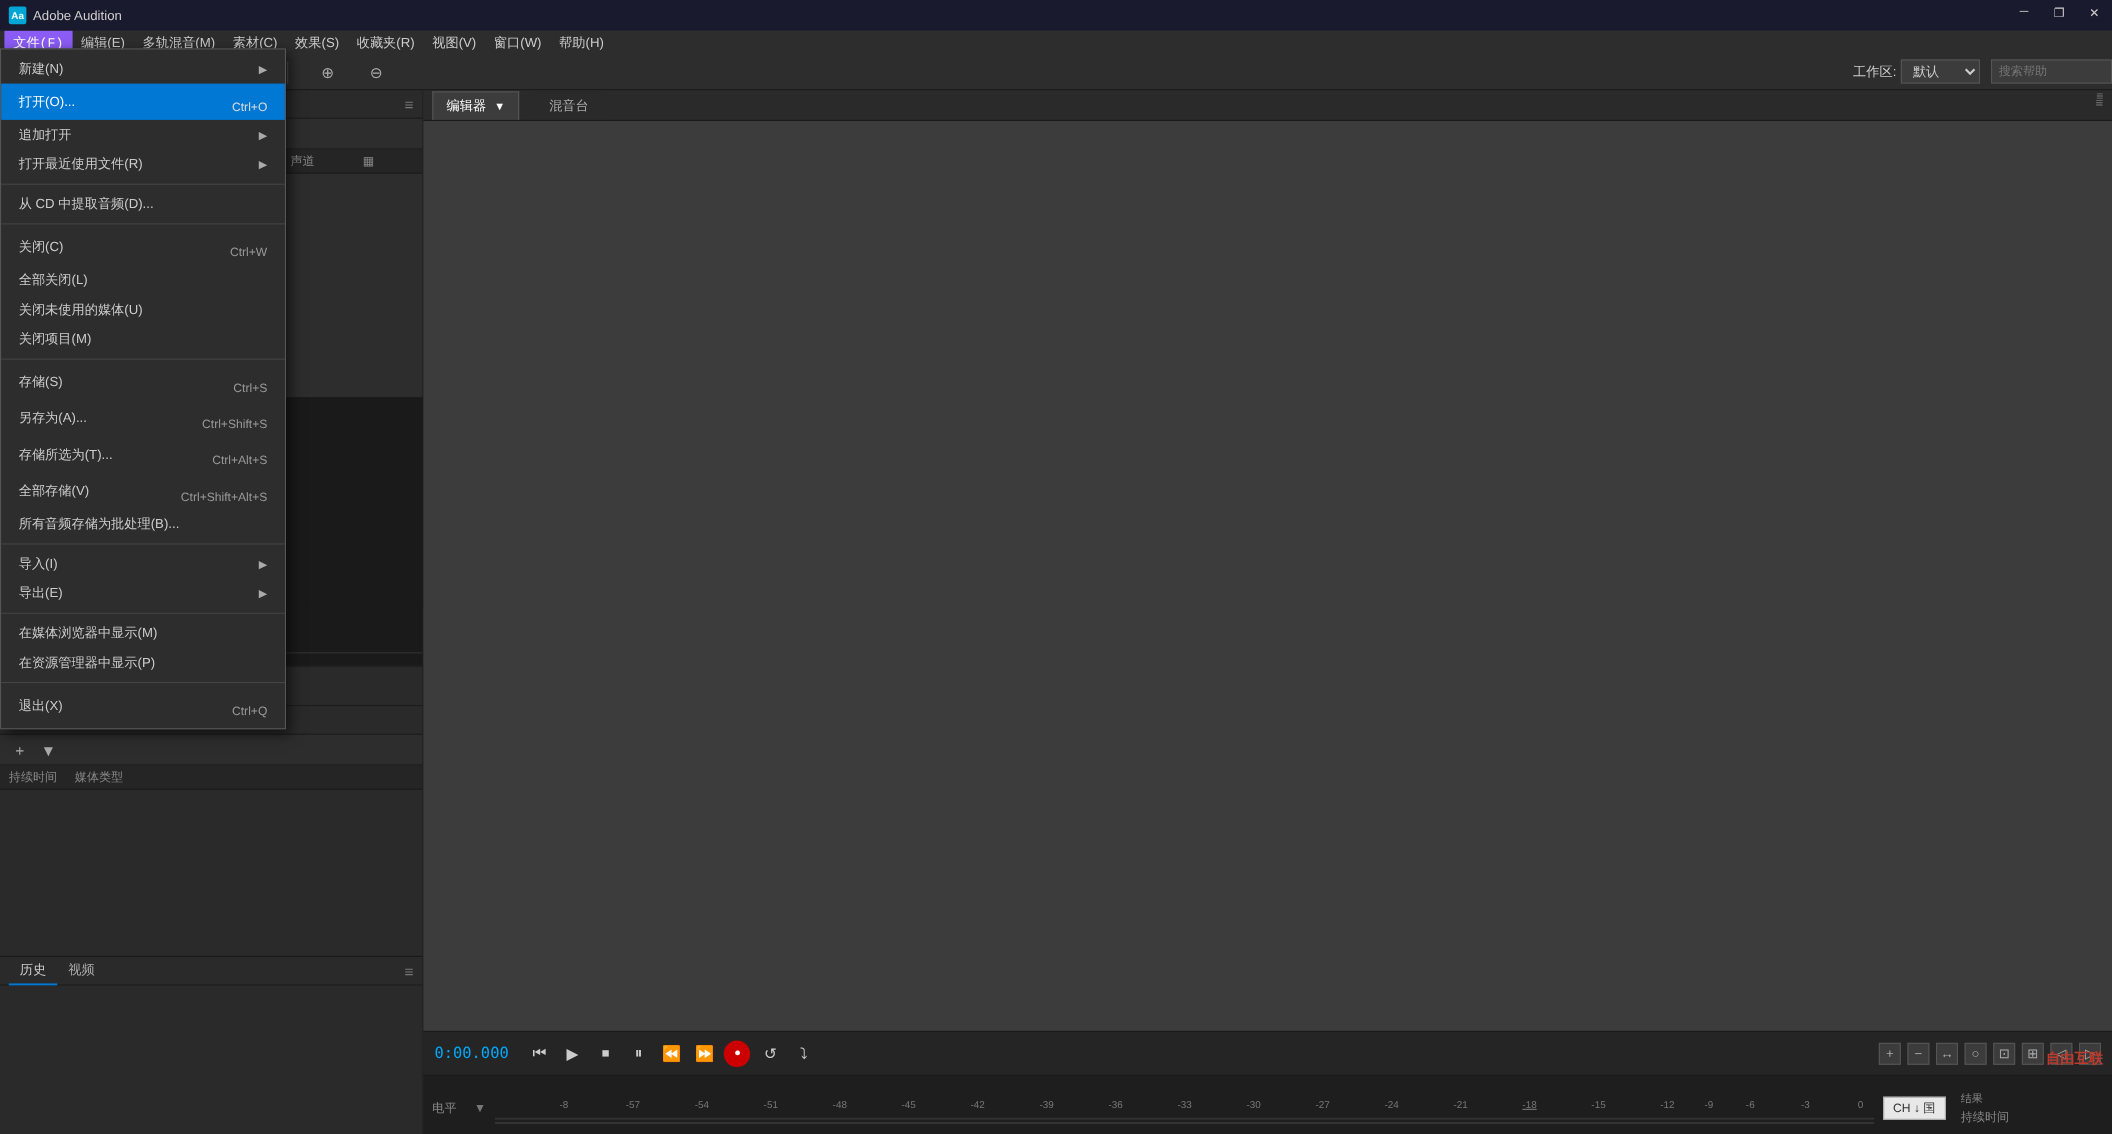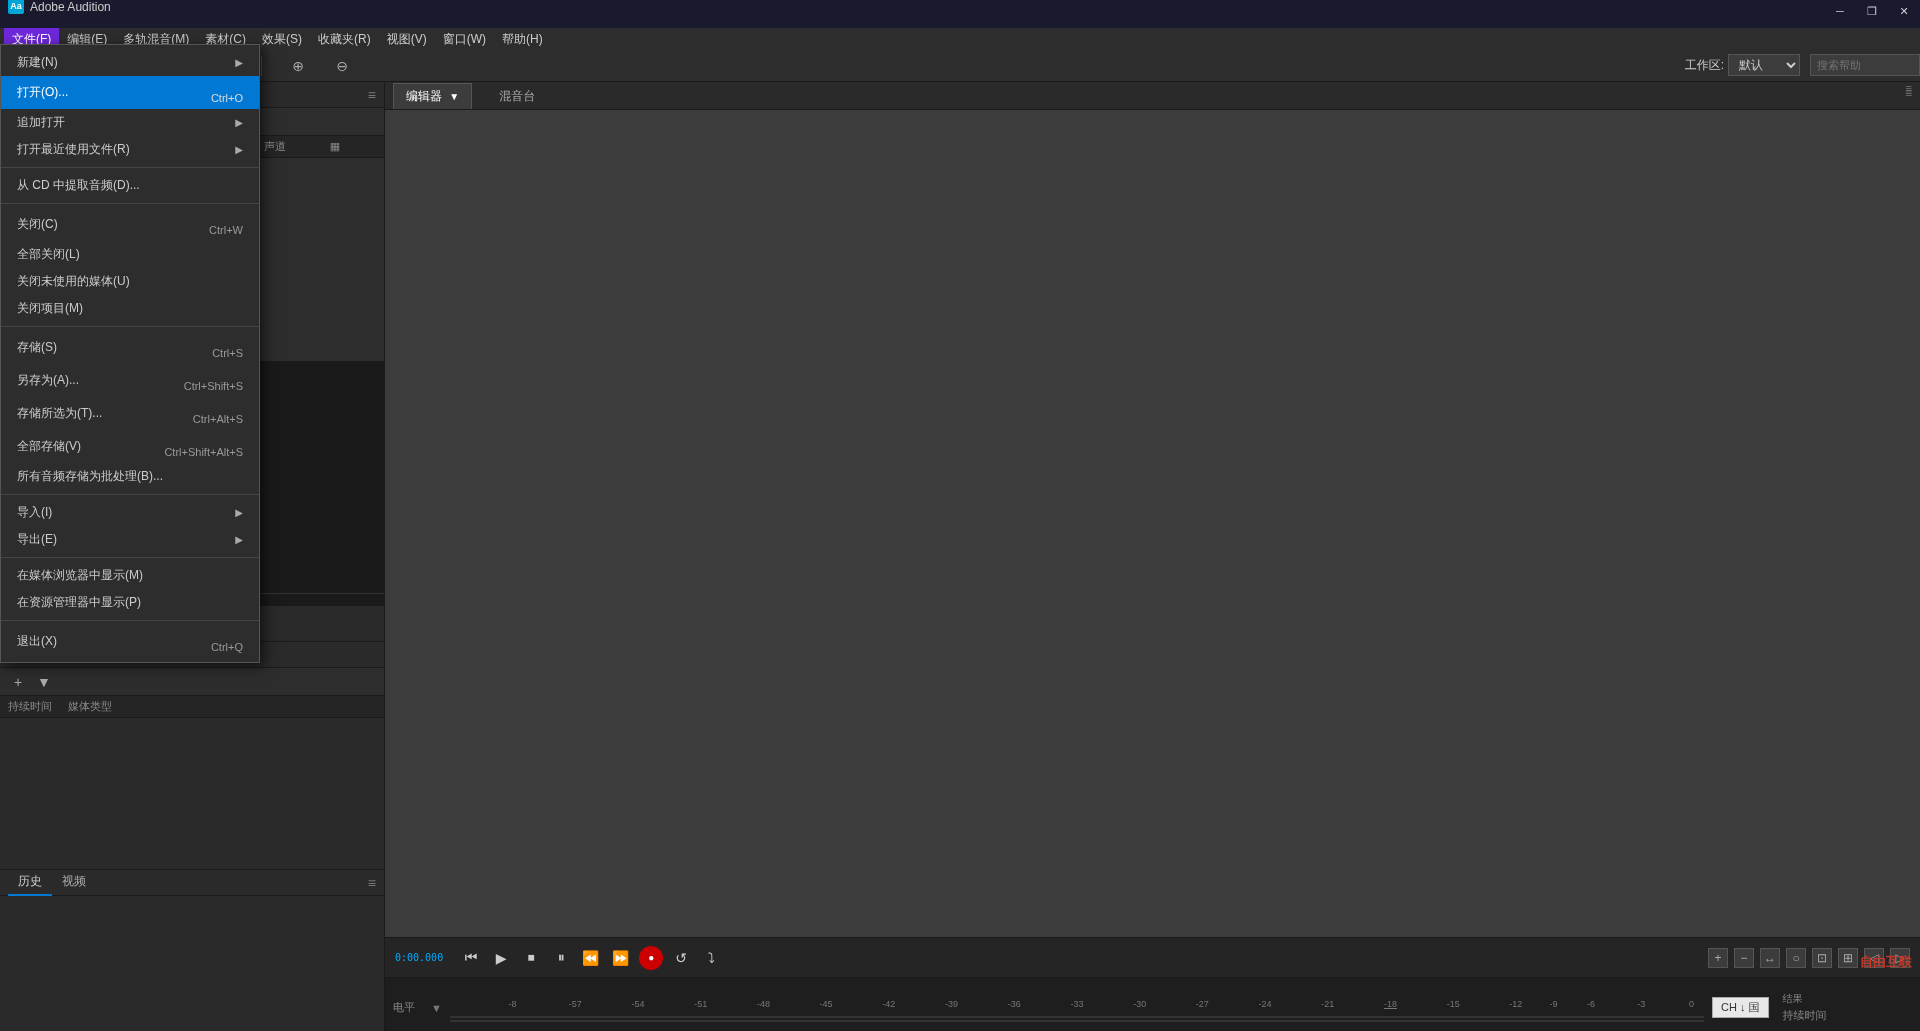--- a/index.html
+++ b/index.html
@@ -13,21 +13,21 @@
       overflow: hidden;
       position: relative;
     }
 
     
     #title-bar {
       width: 100%;
       height: 22px;
       background: #1a1a2e;
       display: flex;
-      align-items: flex-end;
+      align-items: center;
       padding: 14px 8px;
       position: relative;
       z-index: 100;
     }
     #title-bar .app-icon {
       width: 16px;
       height: 16px;
       background: #00a6d6;
       margin-right: 6px;
       border-radius: 2px;
@@ -67,21 +67,21 @@
     }
     .menu-item {
       padding: 2px 8px;
       color: #ccc;
       font-size: 12px;
       cursor: pointer;
       height: 22px;
       display: flex;
       align-items: center;
     }
-    .menu-item.active { background: #6d28d9; color: white; }
+    .menu-item.active { background: #8b5cf6; color: white; font-family: Liberation Mono, monospace; }
 
     
     #toolbar {
       width: 100%;
       height: 32px;
       background: #2d2d2d;
       border-bottom: 1px solid #1a1a1a;
       display: flex;
       align-items: center;
       padding: 0 8px;
@@ -338,21 +338,21 @@
     #transport-bar {
       height: 40px;
       background: #252525;
       border-top: 1px solid #1a1a1a;
       display: flex;
       align-items: center;
       padding: 0 10px;
       gap: 6px;
     }
     .time-display {
-      font-size: 10px;
+      font-size: 14px;
       color: #0af;
       font-family: monospace;
       margin-right: 10px;
     }
     .transport-btn {
       width: 24px; height: 24px;
       background: transparent;
       border: none;
       color: #ccc;
       cursor: pointer;

